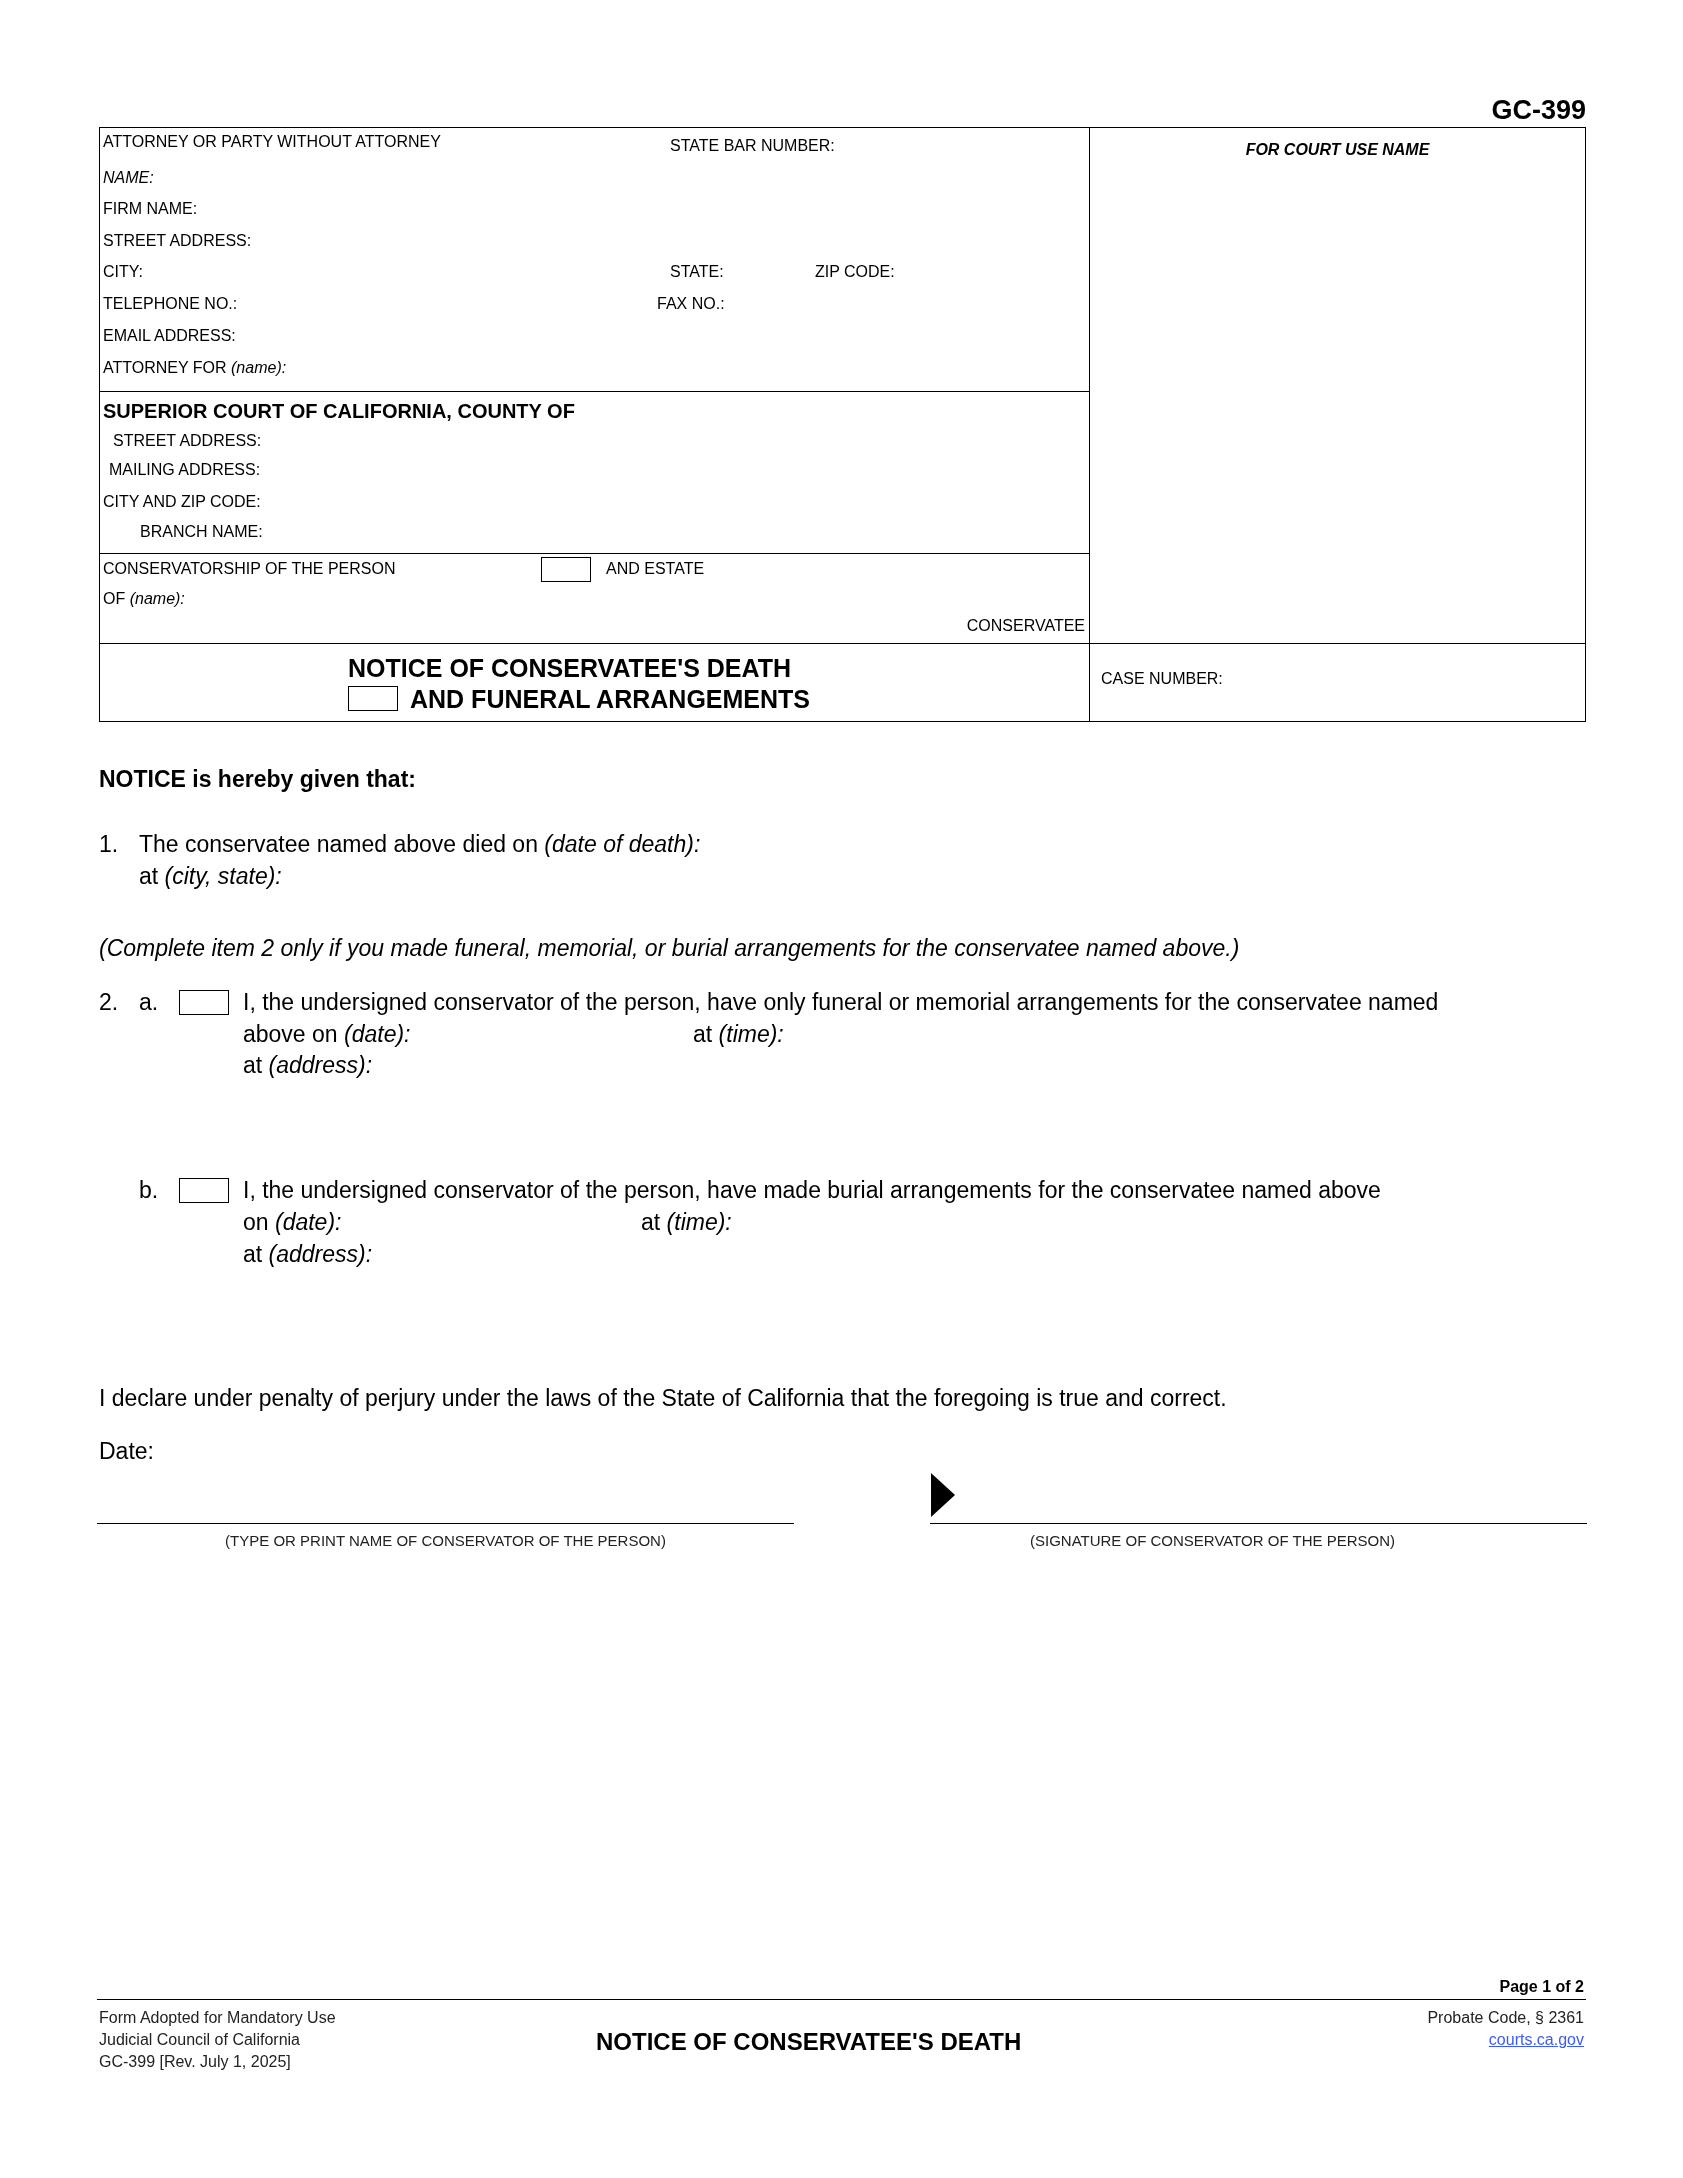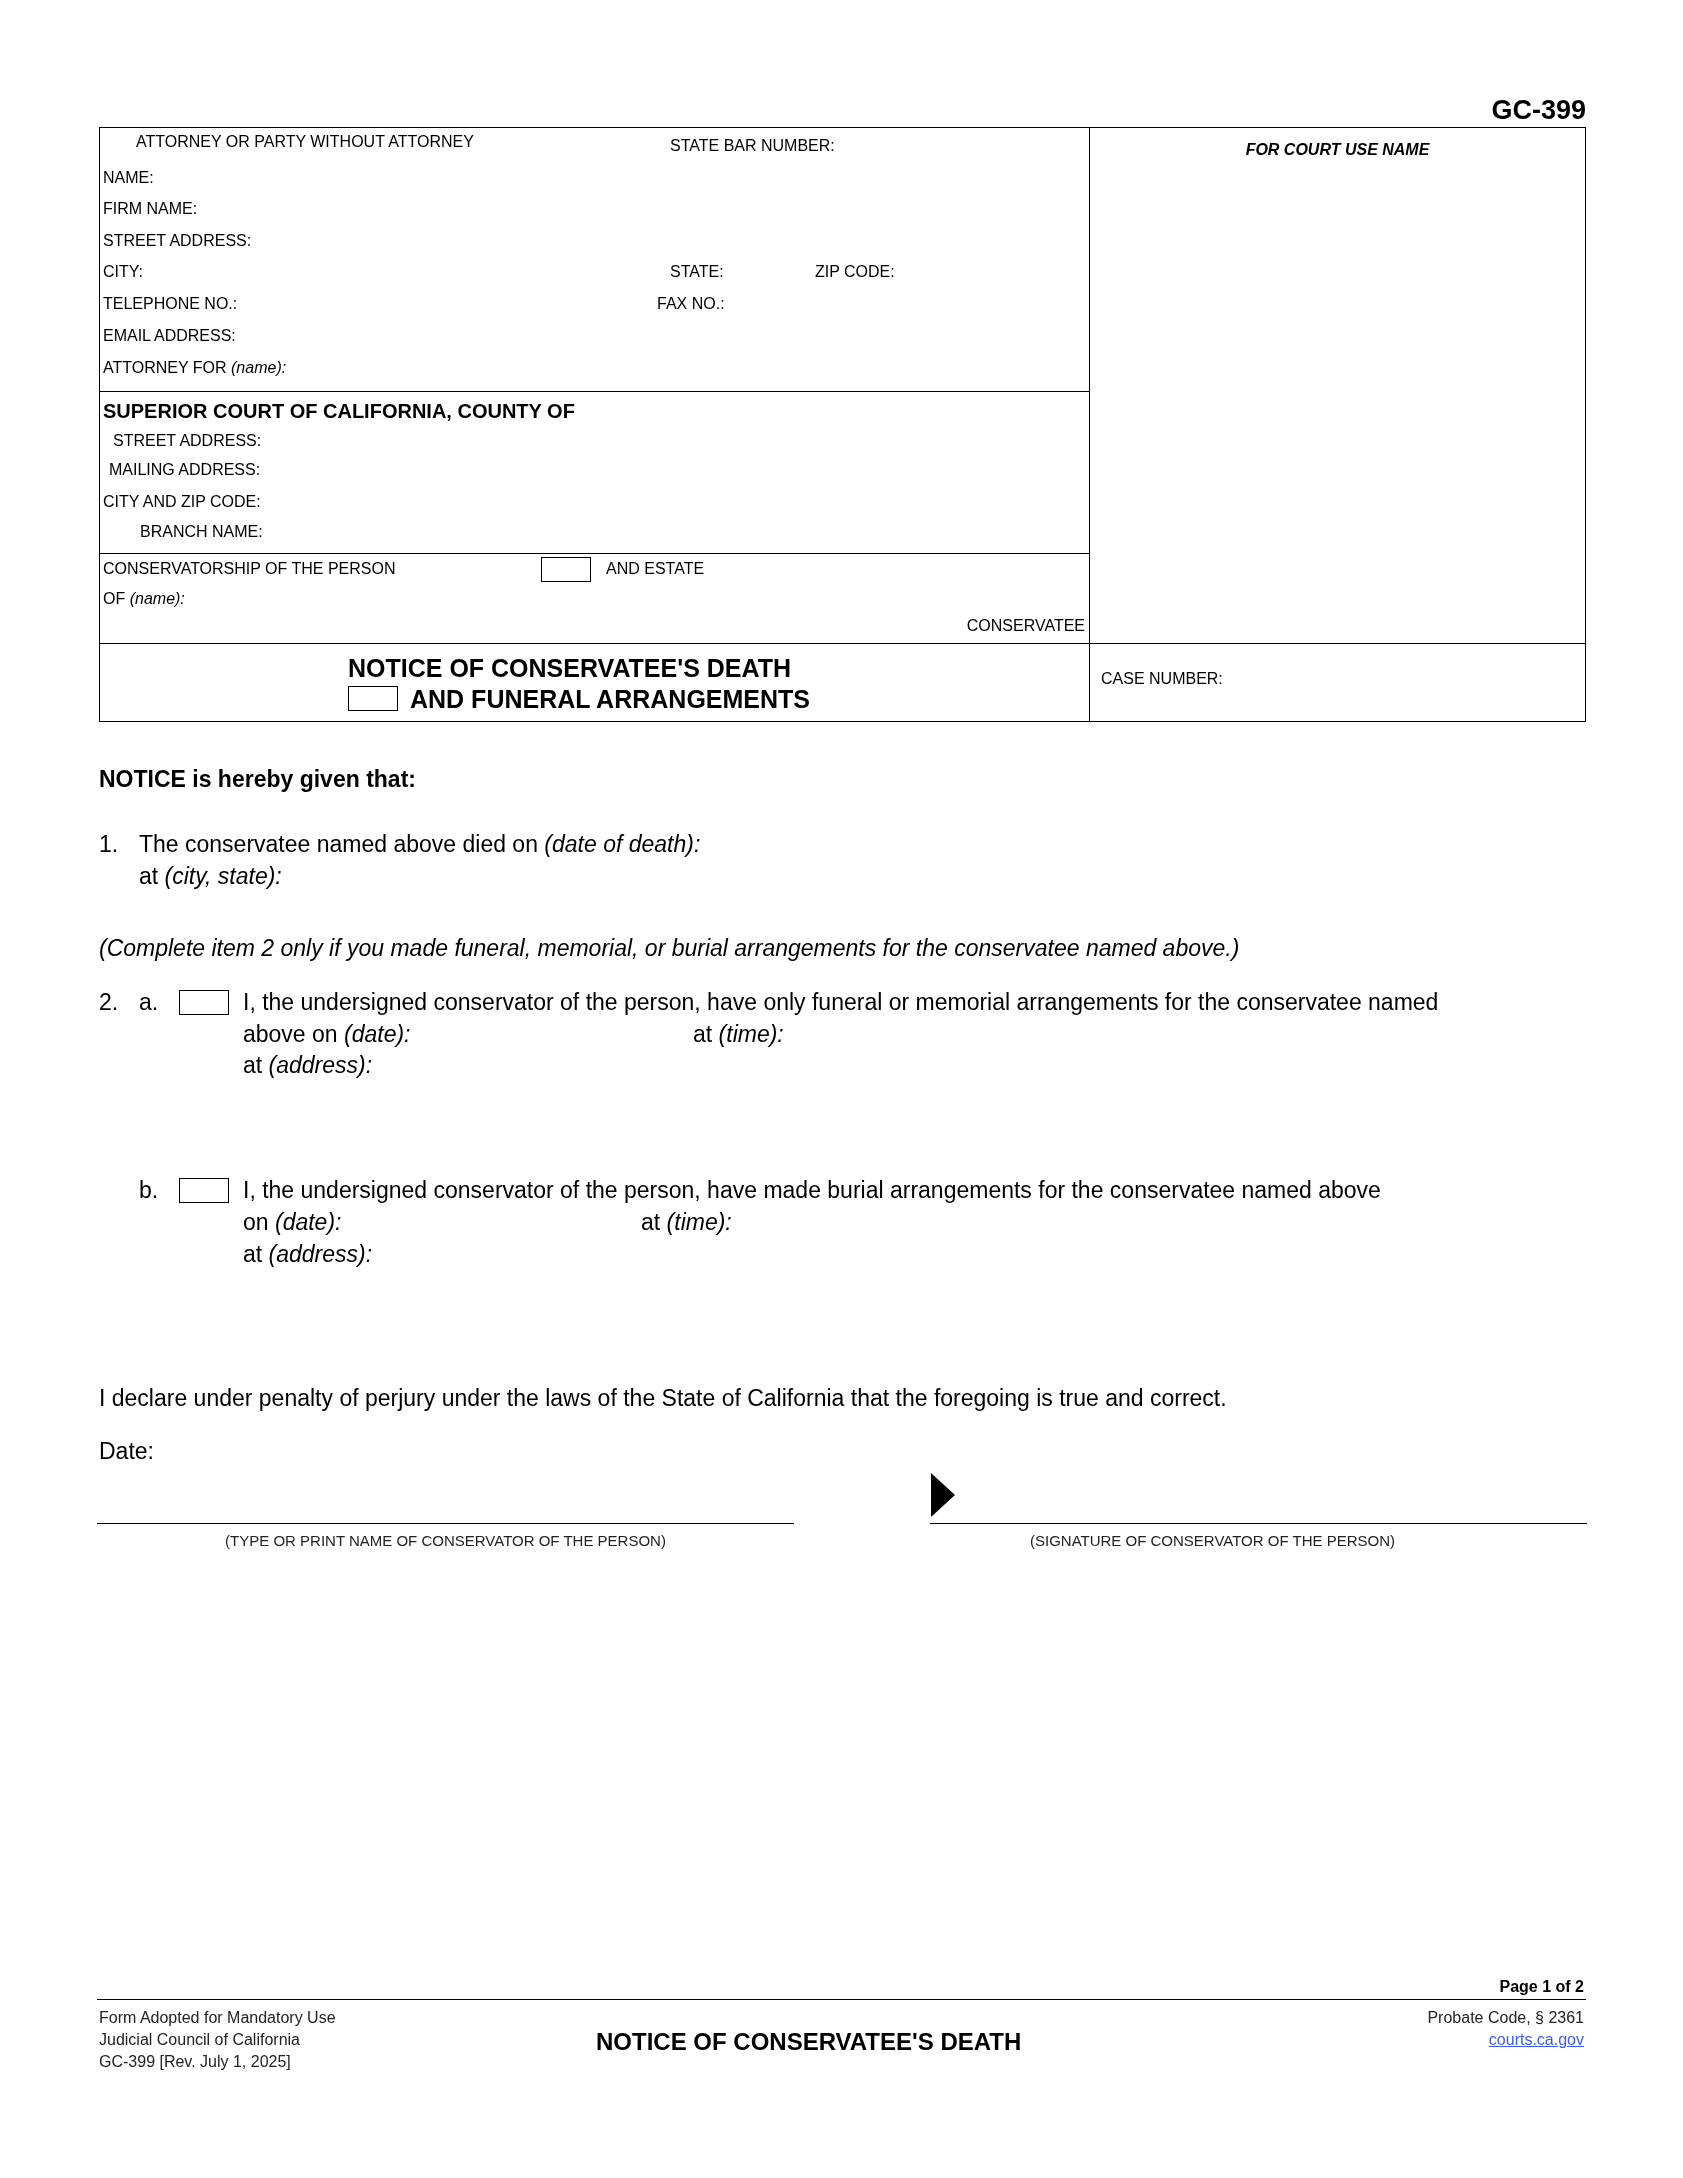--- a/index.html
+++ b/index.html
@@ -25,25 +25,25 @@
 
 <div class="abs bold" style="right:97px; top:95px; font-size:27px; line-height:30px;">GC-399</div>
 
 <div style="position:absolute; left:99px; top:127px; width:1487px; height:595px; border:1.5px solid #000; box-sizing:border-box;"></div>
 <div class="vline" style="left:1089px; top:127px; height:595px;"></div>
 <div class="hline" style="left:99px; top:391px; width:990px;"></div>
 <div class="hline" style="left:99px; top:553px; width:990px;"></div>
 <div class="hline" style="left:99px; top:643px; width:1487px;"></div>
 
 <div>
-  <div class="abs small" style="left:103px; top:133px;margin-left:33px;">ATTORNEY OR PARTY WITHOUT ATTORNEY</div>
+  <div class="abs small" style="left:103px; top:133px;">ATTORNEY OR PARTY WITHOUT ATTORNEY</div>
   <div class="abs small" style="left:670px; top:137px;">STATE BAR NUMBER:</div>
   <input class="field" style="left: 851px; top: 131px; width: 228px; height: 24px;">
 
-  <div class="abs small" style="left:103px; top:169px;">NAME:</div>
+  <div class="abs small" style="left:103px; top:169px;font-style:italic;">NAME:</div>
   <input class="field" style="left: 163px; top: 164px; width: 916px; height: 24px;">
 
   <div class="abs small" style="left:103px; top:200px;">FIRM NAME:</div>
   <input class="field" style="left: 208px; top: 196px; width: 871px; height: 24px;">
 
   <div class="abs small" style="left:103px; top:232px;">STREET ADDRESS:</div>
   <input class="field" style="left: 262px; top: 228px; width: 817px; height: 24px;">
 
   <div class="abs small" style="left:103px; top:263px;">CITY:</div>
   <input class="field" style="left: 149px; top: 259px; width: 510px; height: 24px;">

